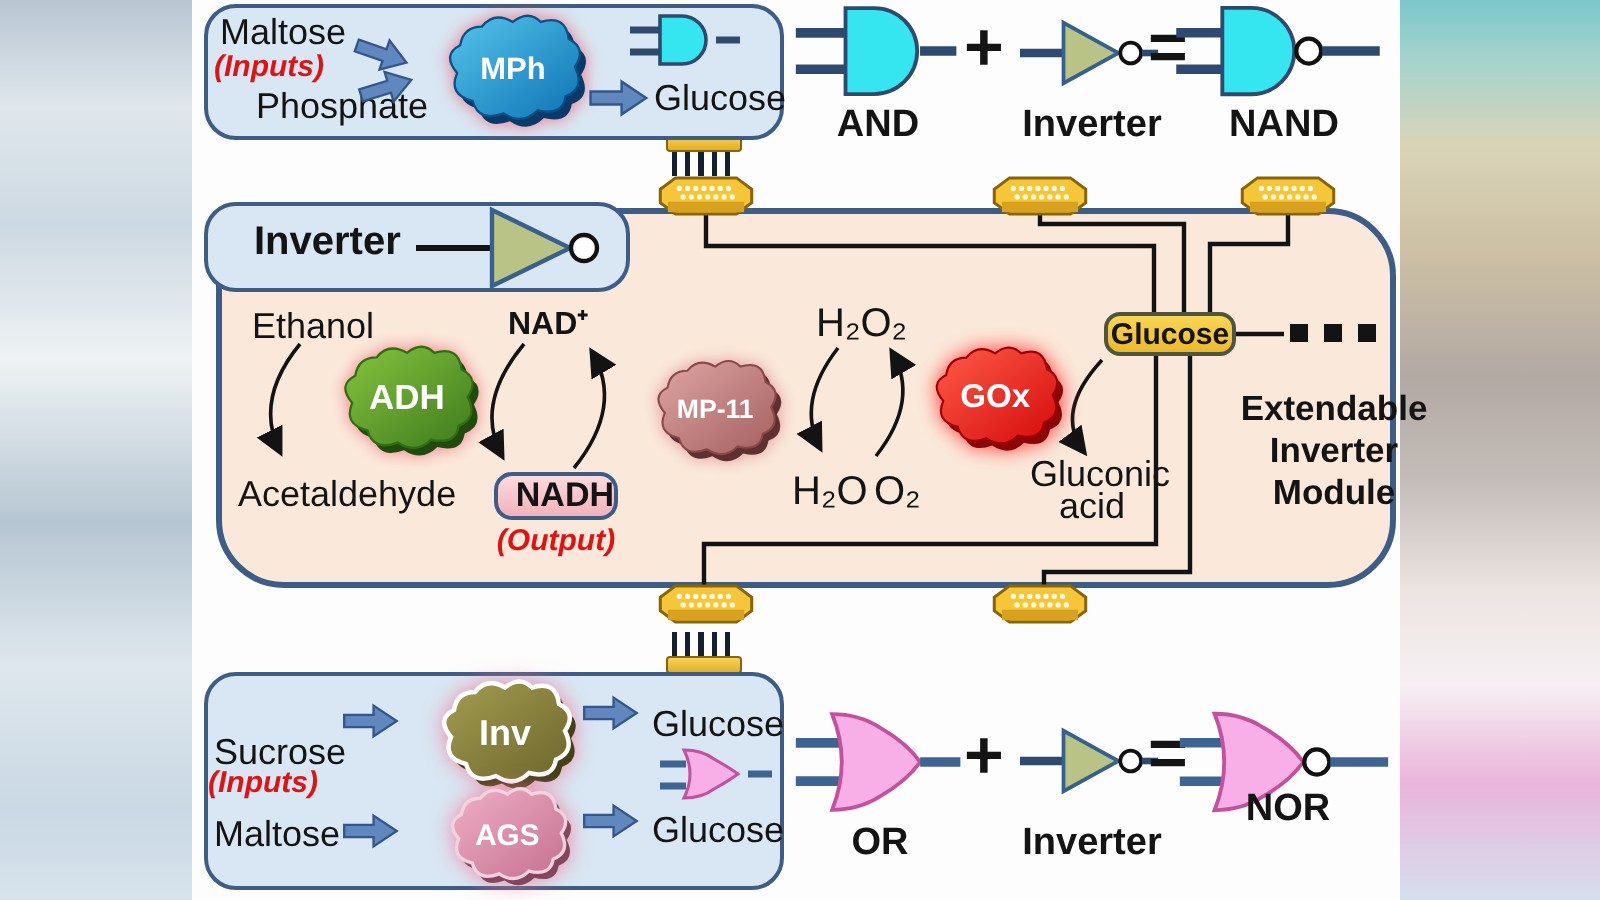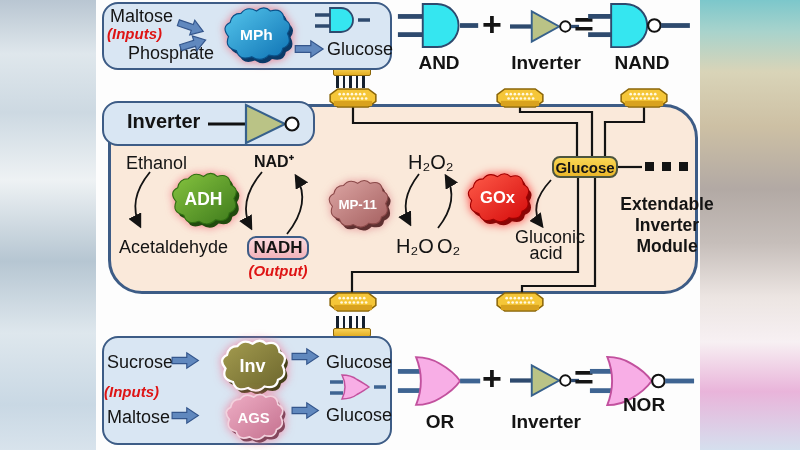--- a/index.html
+++ b/index.html
@@ -14,21 +14,21 @@
   .bluebox{background:#d9e6f3;border:2.5px solid #3d5c86;border-radius:16px;box-sizing:border-box;}
   .module{background:#fae9da;border:3px solid #3d5c86;border-radius:34px;box-sizing:border-box;}
   .headerbox{background:#d9e6f3;border:2.5px solid #3d5c86;border-radius:16px;box-sizing:border-box;}
   .t{font-size:18px;line-height:1.1;white-space:nowrap;}
   .red-it{color:#de1414;font-style:italic;font-weight:600;font-size:15px;white-space:nowrap;}
   .gate-lbl{font-weight:bold;font-size:19px;text-align:center;white-space:nowrap;}
   .opsign{font-weight:bold;font-size:34px;line-height:40px;}
   .chem{font-size:20px;white-space:nowrap;}
   .bold-chem{font-weight:bold;font-size:16px;white-space:nowrap;}
   .nadh-box{background:linear-gradient(180deg,#fbdade,#f2b2ba);border:2.5px solid #3d5c86;border-radius:9px;
-    display:flex;align-items:center;justify-content:center;font-weight:bold;font-size:17px;box-sizing:border-box;}
+    display:flex;align-items:center;justify-content:flex-end;font-weight:bold;font-size:17px;box-sizing:border-box;}
   .glu-box{background:linear-gradient(180deg,#f9d654,#ecb82a);border:2px solid #4c553f;border-radius:8px;
     display:flex;align-items:center;justify-content:center;font-weight:bold;font-size:15px;box-sizing:border-box;}
   .mod-title{font-weight:bold;font-size:17.5px;line-height:21px;text-align:center;margin-left:24px;}
   .pinbar{background:linear-gradient(#f8d258,#e3ae22);border:1.5px solid #8a6508;box-sizing:border-box;border-radius:2px;}
   .pins{background:repeating-linear-gradient(90deg,#15202e 0 2.6px,transparent 2.6px 6.6px);}
   .sq{width:9px;height:9px;background:#131313;}
   .ctr{text-align:center;}
   svg{display:block;overflow:visible;}
 </style>
 </head>
@@ -234,21 +234,21 @@
     <line x1="2" y1="34" x2="28" y2="34" stroke="#2e4a6e" stroke-width="5"></line>
     <path d="M26,2 L41,2 A22.5,22.5 0 0 1 41,47 L26,47 Z" fill="#35e6f0" stroke="#2e4a6e" stroke-width="2"></path>
     <circle cx="71" cy="24.5" r="6.5" fill="#fff" stroke="#111" stroke-width="2.2"></circle>
     <line x1="78" y1="24.5" x2="108" y2="24.5" stroke="#2e4a6e" stroke-width="5"></line>
   </svg>
   <div class="abs gate-lbl" style="left:396px;top:52px;width:86px;">AND</div>
   <div class="abs gate-lbl" style="left:496px;top:52px;width:100px;">Inverter</div>
   <div class="abs gate-lbl" style="left:592px;top:52px;width:100px;">NAND</div>
 
   <div class="abs bluebox" style="left:102px;top:336px;width:290px;height:109px;"></div>
-  <div class="abs t" style="left:107px;top:353px;">Sucrose</div>
+  <div class="abs t" style="left:107px;top:367px;">Sucrose</div>
   <div class="abs red-it" style="left:104px;top:383px;">(Inputs)</div>
   <div class="abs t" style="left:107px;top:408px;">Maltose</div>
   <svg class="abs" style="left:163px;top:352px;width:46px;height:17px;" viewBox="0 0 36 22">
       <use href="#barrow"></use>
     </svg>
   <svg class="abs" style="left:163px;top:407px;width:46px;height:17px;" viewBox="0 0 36 22">
       <use href="#barrow"></use>
     </svg>
   <svg class="abs" style="left:212px;top:337px;width:84px;height:60px;filter:drop-shadow(0 0 5px rgba(244,120,150,.8));" viewBox="0 0 100 80">
     <use href="#blobp" transform="translate(4,5)" fill="#45401a"></use>

